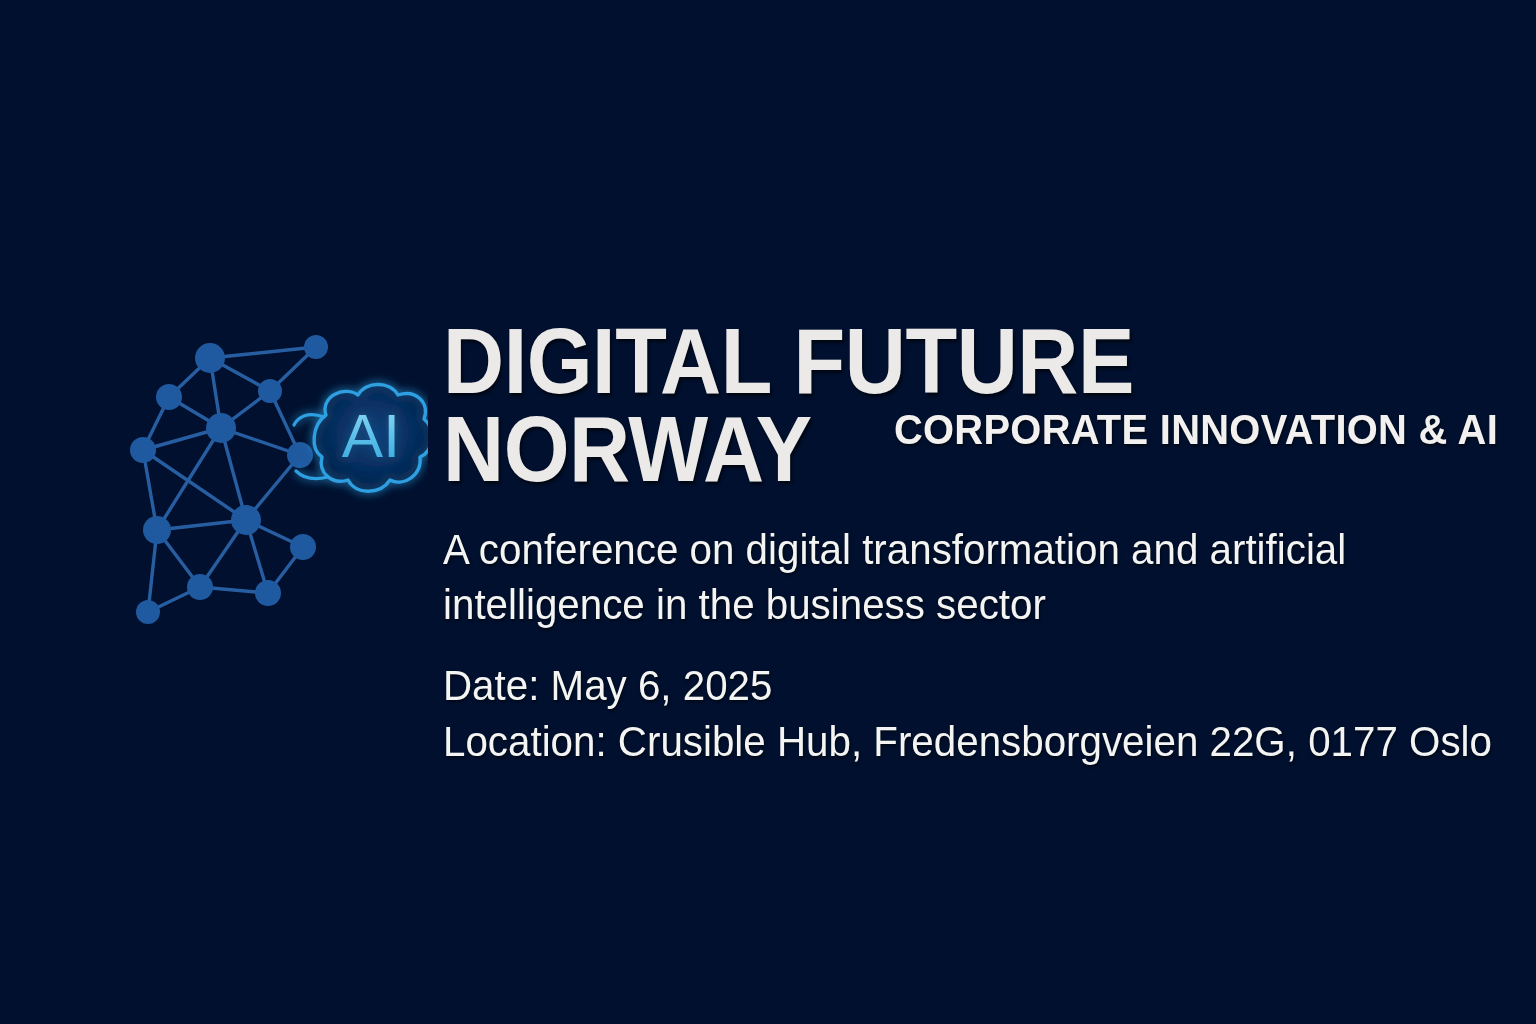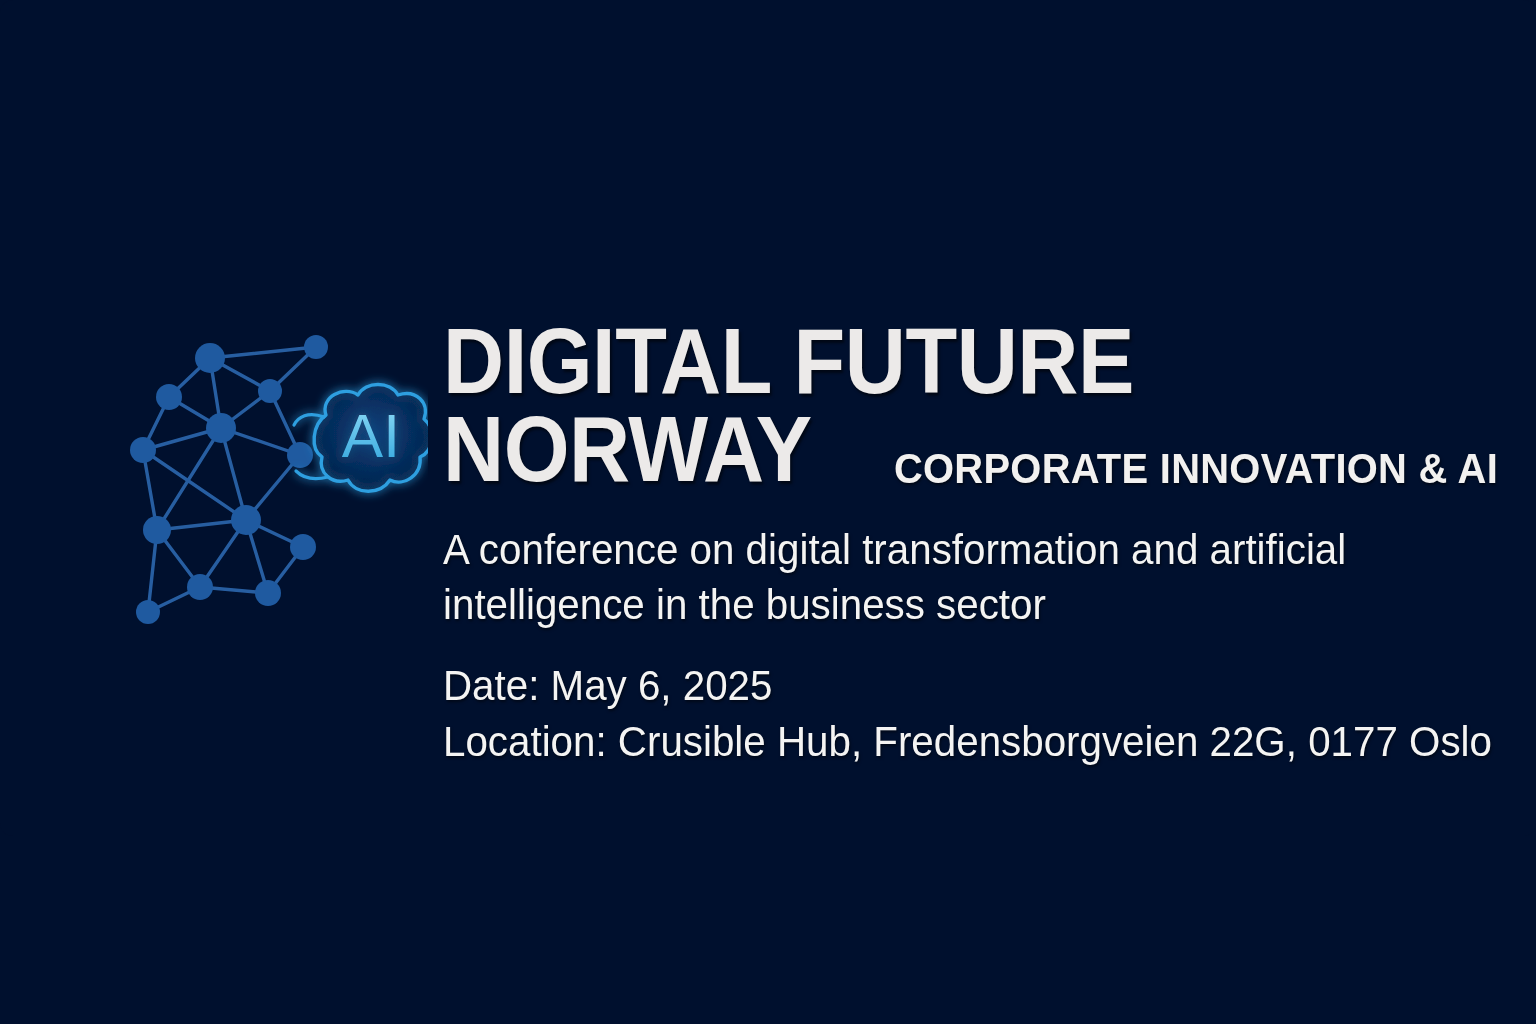--- a/index.html
+++ b/index.html
@@ -46,21 +46,21 @@
     letter-spacing: -0.5px;
     color: #eceae9;
     text-shadow: 2px 3px 3px rgba(0,0,0,0.55);
     white-space: nowrap;
     transform: scaleX(0.92);
     transform-origin: left center;
   }
 
   #title-row-2 {
     display: flex;
-    align-items: flex-end;
+    align-items: flex-start;
     gap: 34px;
     margin-top: 2px;
   }
 
   #tagline {
     font-family: "Liberation Sans Narrow", "Liberation Sans", sans-serif;
     font-weight: 700;
     font-size: 42px;
     letter-spacing: 0.3px;
     color: #f2f1f0;

